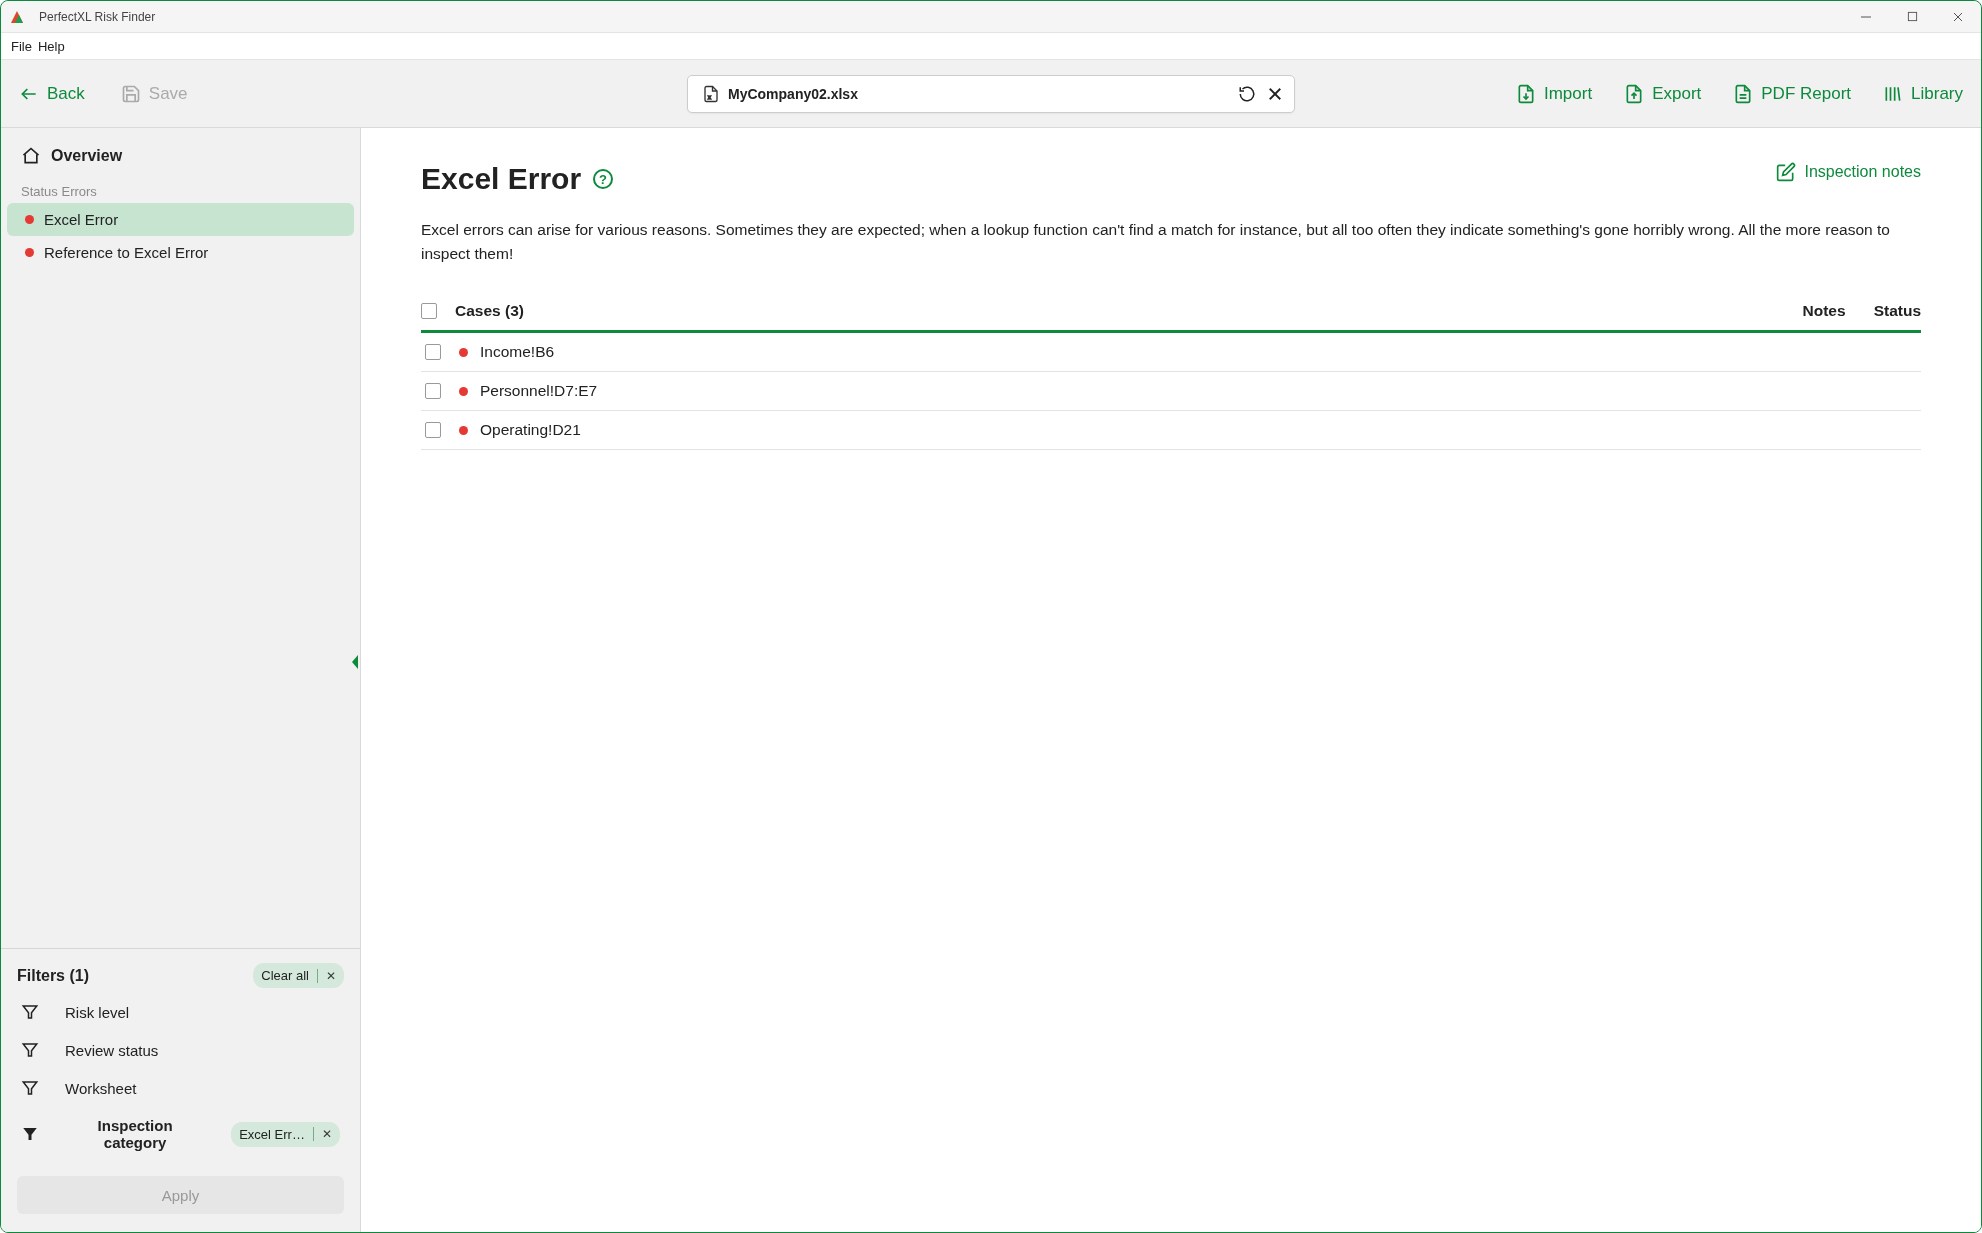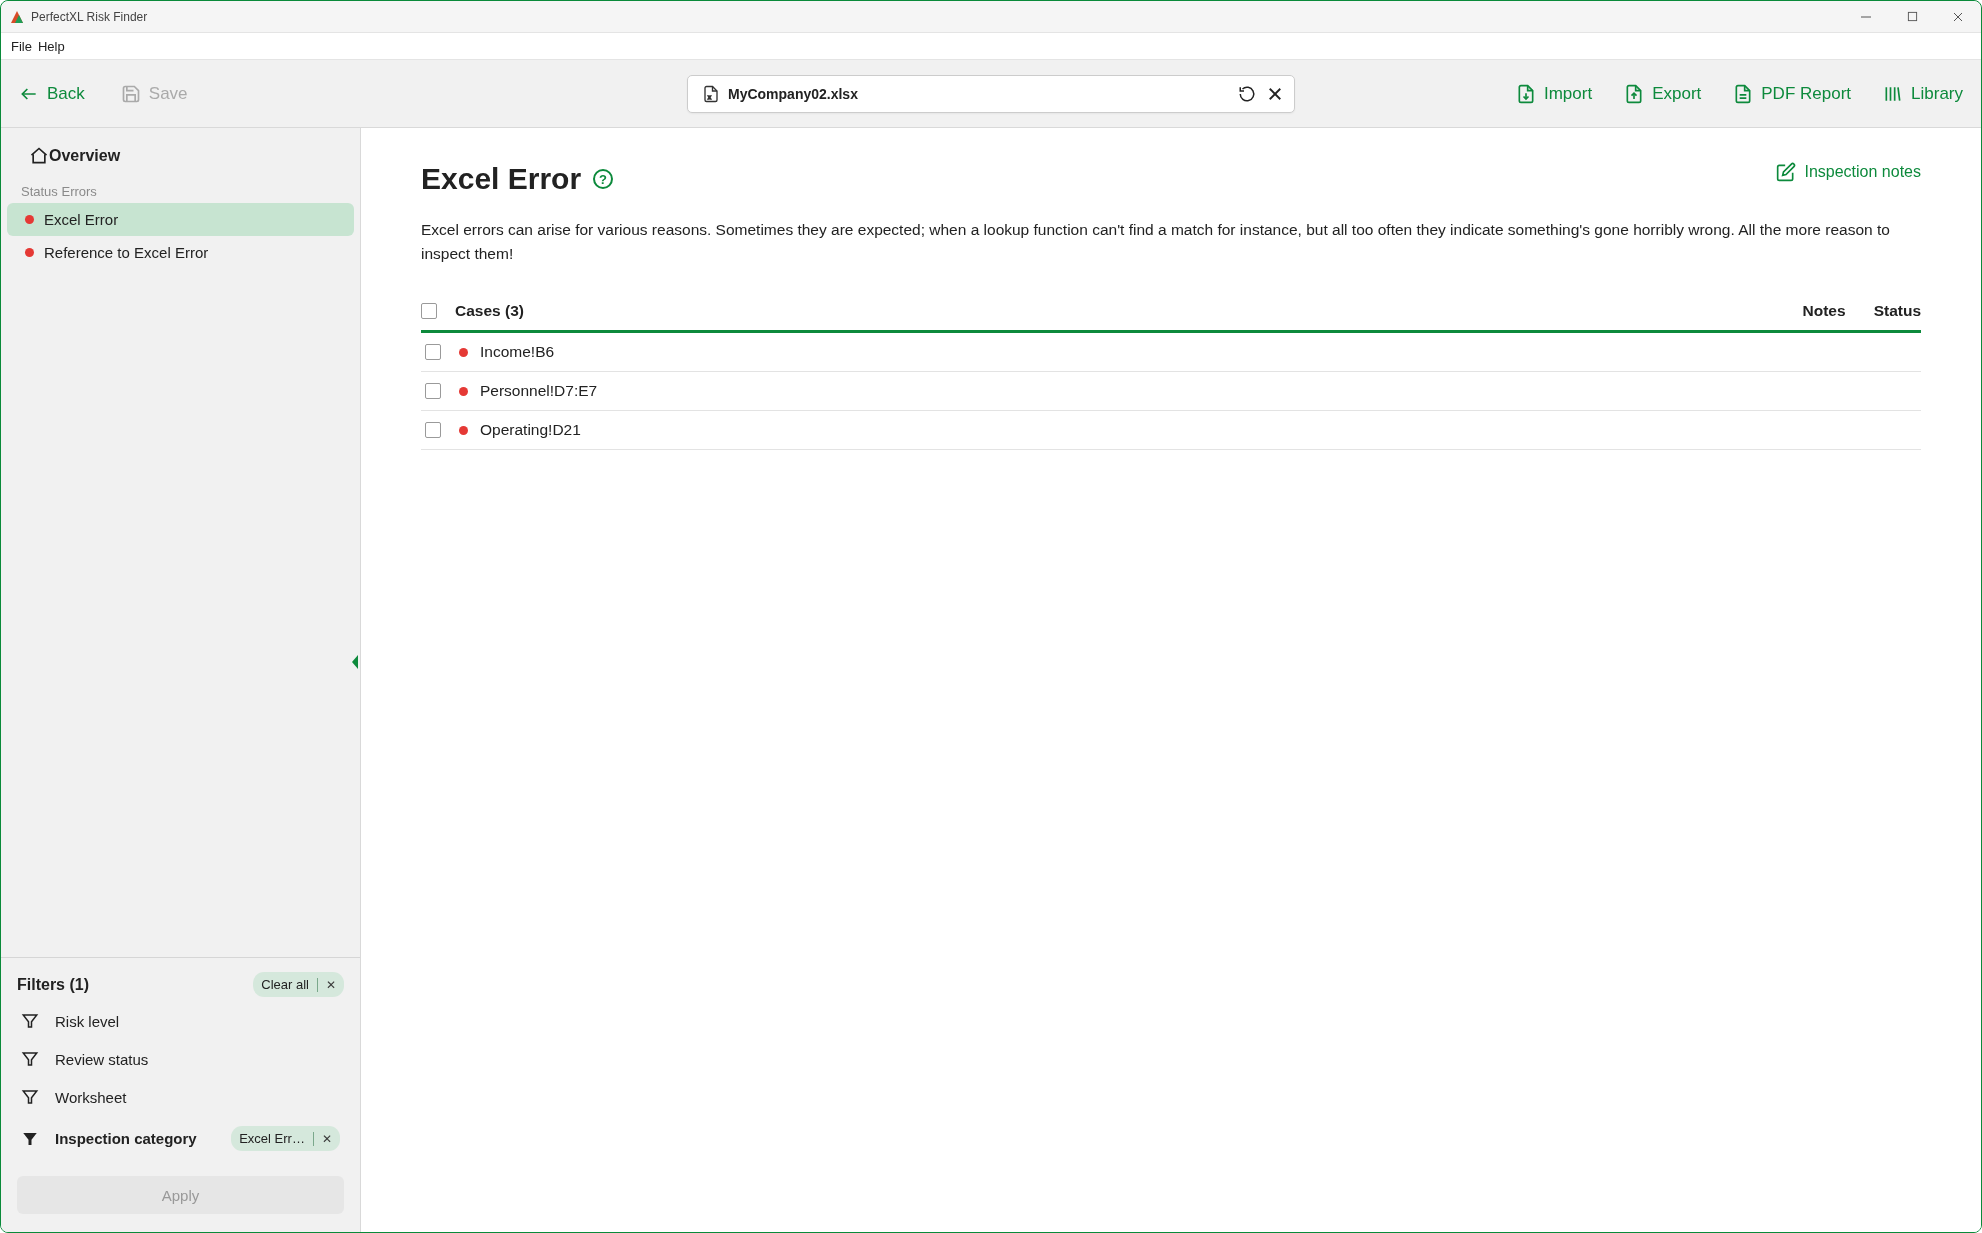--- a/index.html
+++ b/index.html
@@ -17,21 +17,21 @@
 .title-bar {
   height: 32px;
   display: flex;
   align-items: center;
   justify-content: space-between;
   padding: 0 0 0 8px;
   background: #f5f5f5;
   border-bottom: 1px solid #e4e4e4;
   border-radius: 8px 8px 0 0;
 }
-.title-left { display: flex; align-items: center; gap: 6px; }
+.title-left { display: flex; align-items: center; gap: 14px; }
 .title-left .app-icon { width: 16px; height: 16px; }
 .title-text { font-size: 12px; color: #444; }
 .win-controls { display: flex; }
 .win-btn {
   width: 46px; height: 32px;
   display: flex; align-items: center; justify-content: center;
   color: #555; font-size: 12px;
 }
 
 .menu-bar {
@@ -95,22 +95,22 @@
   border-right: 1px solid #d9d9d9;
   display: flex;
   flex-direction: column;
   position: relative;
 }
 .side-upper {
   flex: 1;
   overflow: auto;
 }
 .overview-row {
-  display: flex; align-items: center; gap: 0;
-  padding: 18px 20px 14px 28px;
+  display: flex; align-items: center; gap: 10px;
+  padding: 18px 20px 14px 20px;
   font-size: 16px; font-weight: 600;
 }
 .side-section-label {
   padding: 4px 20px;
   font-size: 13px;
   color: #8a8a8a;
 }
 .side-item {
   display: flex; align-items: center; gap: 10px;
   padding: 8px 20px 8px 24px;
@@ -144,23 +144,24 @@
   background: #d5e8dc;
   border-radius: 11px;
   padding: 5px 8px;
   display: flex; align-items: center; gap: 8px;
   font-size: 13px;
   cursor: pointer;
 }
 .chip .divider { width: 1px; height: 14px; background: #7aa88b; }
 .chip .x { font-size: 12px; color: #3a3a3a; }
 .filter-row {
-  display: flex; align-items: center; gap: 16px;
+  display: flex; align-items: center; gap: 26px;
   font-size: 15px;
   padding: 5px 4px;
+  text-align: center;
 }
 .filter-row svg { flex-shrink: 0; }
 .filter-row.bold { font-weight: 700; }
 .filter-row .chip { margin-left: auto; font-weight: 400; max-width: 120px; }
 .filter-row .chip .lbl { max-width: 70px; overflow: hidden; text-overflow: ellipsis; white-space: nowrap; }
 .apply-btn {
   margin-top: 10px;
   height: 38px;
   border-radius: 6px;
   background: #e6e6e6;

